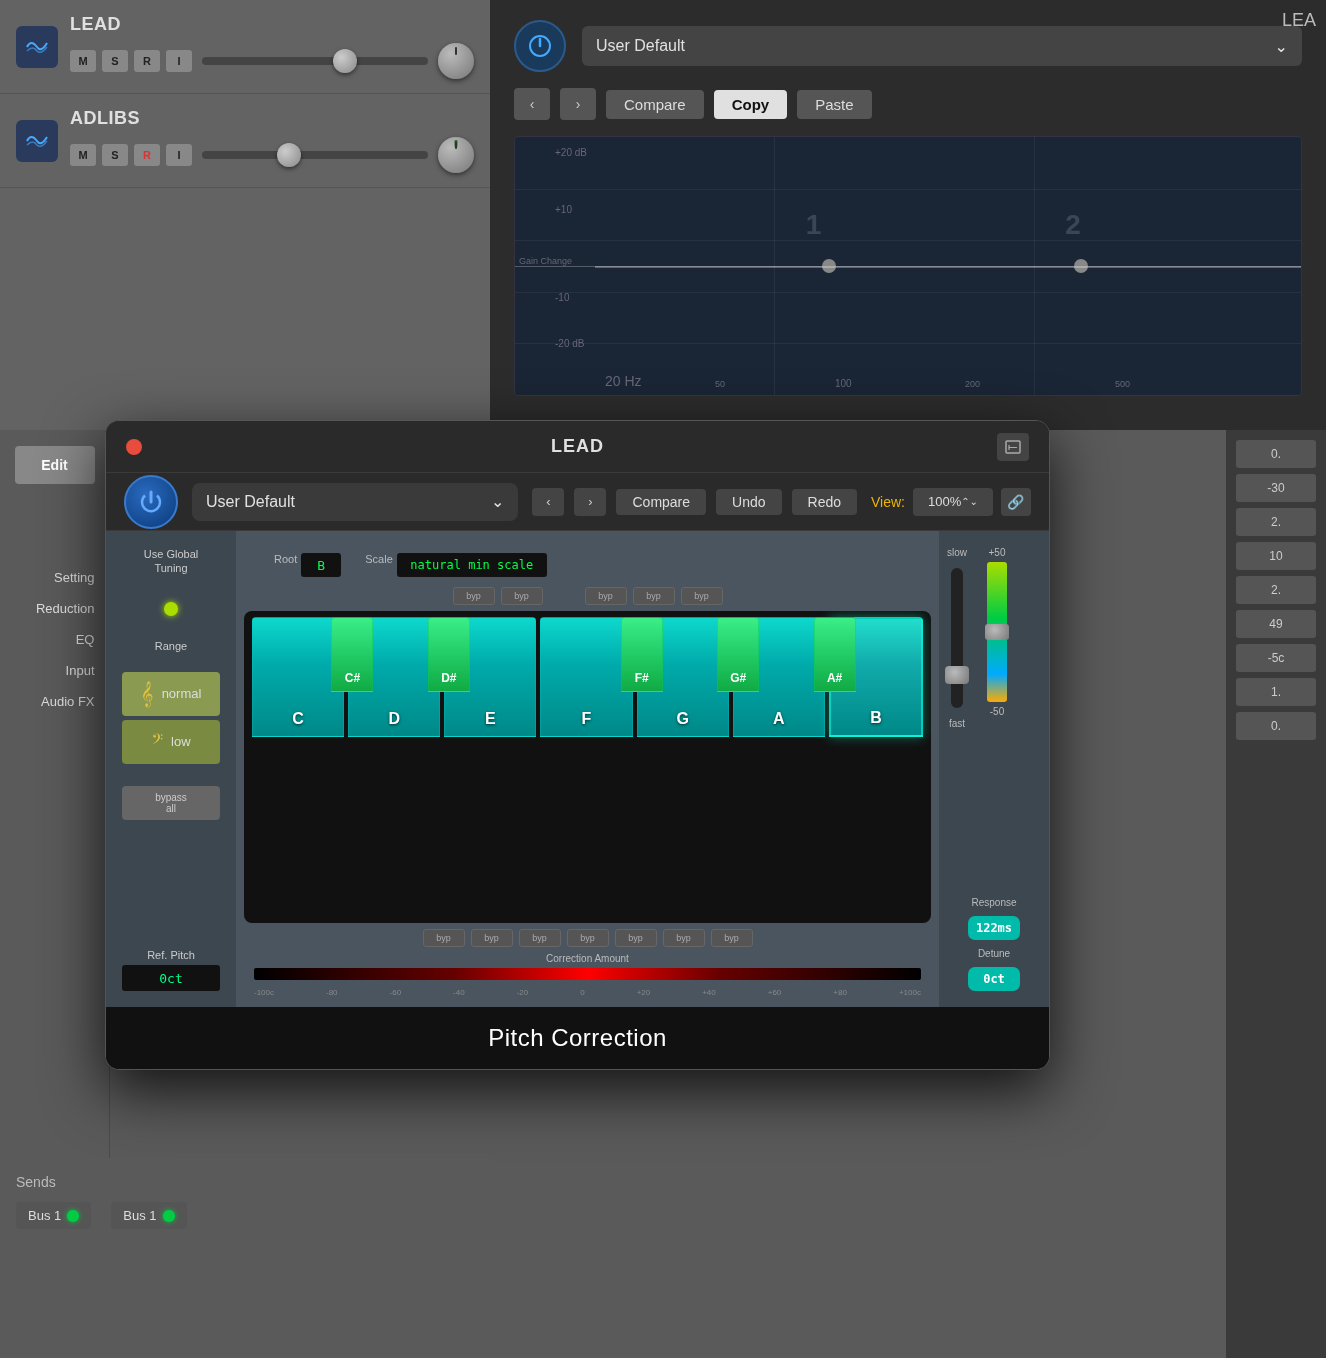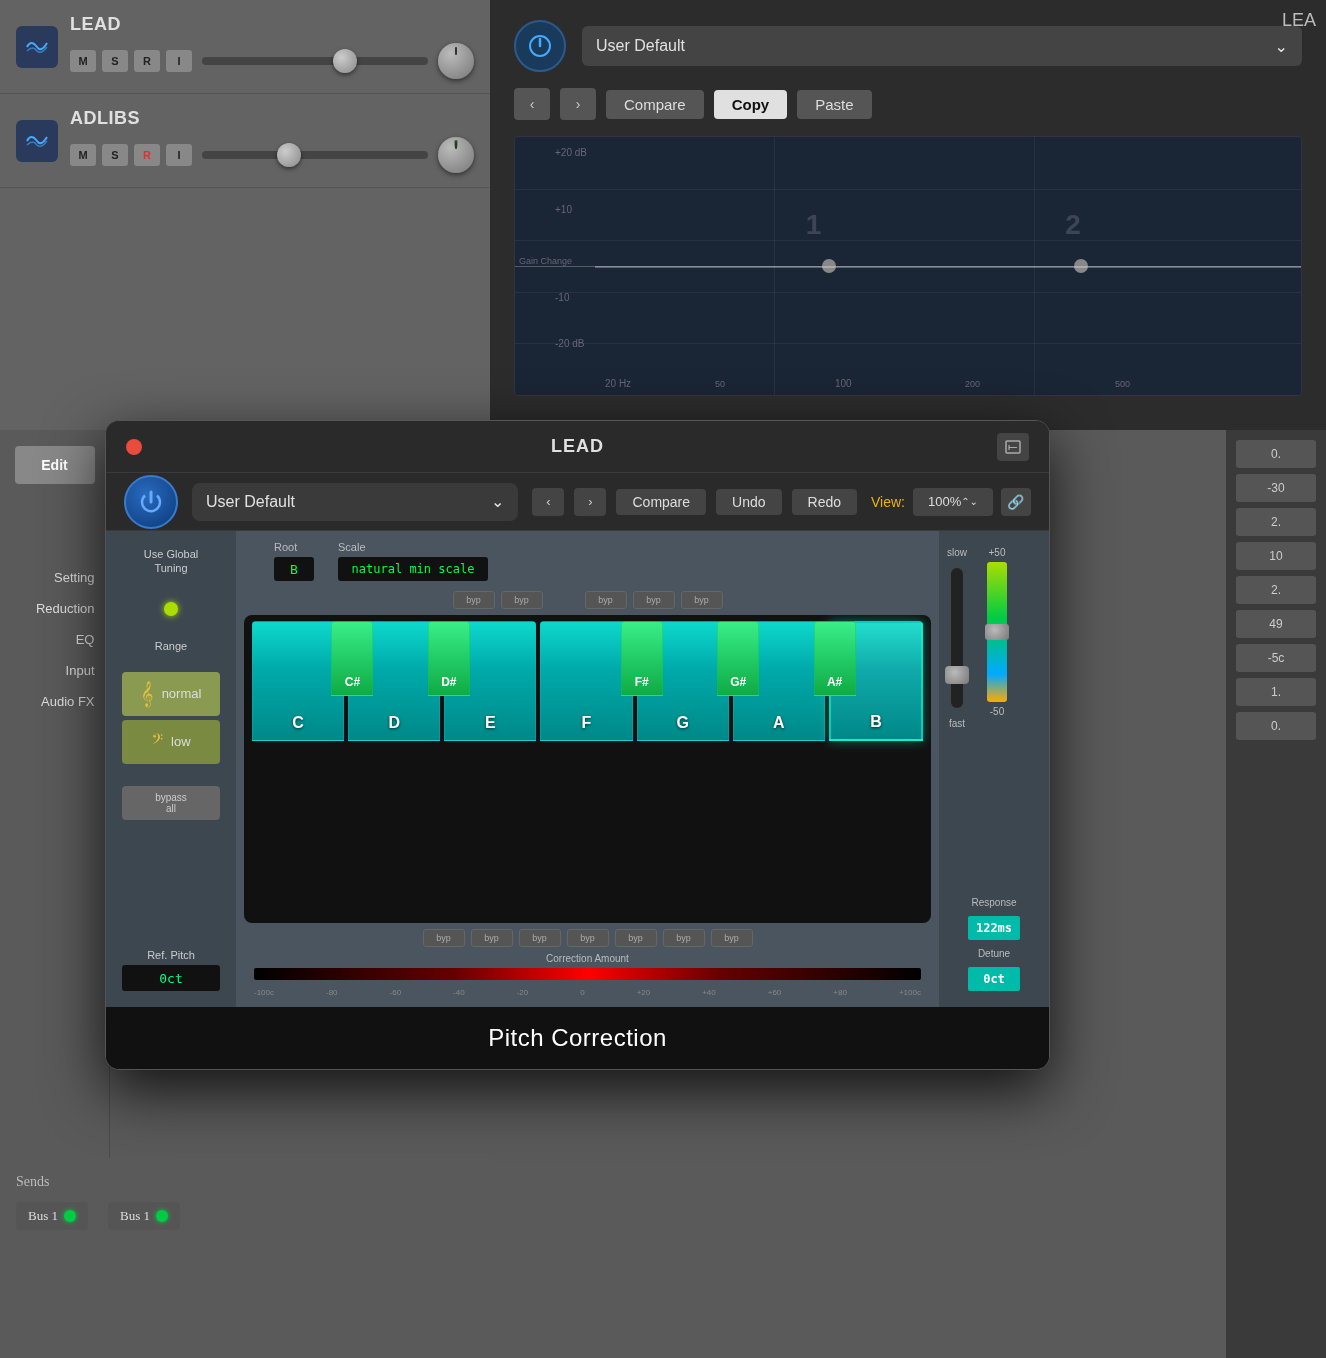--- a/index.html
+++ b/index.html
@@ -525,21 +525,21 @@
     }
 
     .root-scale-row {
       display: flex;
       align-items: flex-end;
       gap: 24px;
       margin-bottom: 4px;
       padding: 0 30px;
     }
 
-    .rs-group { display: flex; flex-direction: column; gap: 4px; }
+    .rs-group { display: flex; flex-direction: row; gap: 4px; margin-top: 12px; }
 
     .rs-label {
       color: #bbb;
       font-size: 11px;
     }
 
     .rs-value {
       height: 24px;
       background: #111;
       border-radius: 3px;
@@ -719,21 +719,21 @@
 
     .rd-label {
       color: #bbb;
       font-size: 10px;
     }
 
     .rd-value {
       height: 24px;
       min-width: 52px;
       background: #00bbaa;
-      border-radius: 2px;
+      border-radius: 7px;
       display: flex; align-items: center; justify-content: center;
       color: #fff;
       font-size: 12px;
       font-weight: 600;
       font-family: monospace;
     }
 
     .rd-value.green {
       background: #00bbaa;
     }
@@ -755,21 +755,20 @@
     }
 
     
     .bottom-area {
       position: absolute;
       bottom: 0; left: 0;
       width: 490px;
       height: 200px;
       background: #5a5a5a;
       padding: 16px;
-      font-family: Liberation Serif, serif;
     }
 
     .sends-label {
       color: #bbb;
       font-size: 14px;
       margin-bottom: 12px;
     }
 
     .sends-row {
       display: flex;
@@ -904,21 +903,21 @@
 
       <div class="eq-v-line" style="left:33%;"></div>
       <div class="eq-v-line" style="left:66%;"></div>
 
       <div style="position:absolute; top:10px; left:40px; color:#667; font-size:10px;">+20 dB</div>
       <div style="position:absolute; top:26%; left:40px; color:#667; font-size:10px;">+10</div>
       <div style="position:absolute; top:46%; left:4px; color:#667; font-size:9px;">Gain Change</div>
       <div style="position:absolute; top:60%; left:40px; color:#667; font-size:10px;">-10</div>
       <div style="position:absolute; top:78%; left:40px; color:#667; font-size:10px;">-20 dB</div>
 
-      <div style="position:absolute; bottom:6px; left:90px; color:#667; font-size:10px;">20 Hz</div>
+      <div style="position:absolute; bottom:6px; left:90px; color:#667; font-size:14px;">20 Hz</div>
       <div style="position:absolute; bottom:6px; left:200px; color:#667; font-size:9px;">50</div>
       <div style="position:absolute; bottom:6px; left:320px; color:#667; font-size:10px;">100</div>
       <div style="position:absolute; bottom:6px; left:450px; color:#667; font-size:9px;">200</div>
       <div style="position:absolute; bottom:6px; left:600px; color:#667; font-size:9px;">500</div>
 
       <div class="eq-node-label" style="top:28%; left:37%;">1</div>
       <div class="eq-node-label" style="top:28%; left:70%;">2</div>
       <div class="eq-node" style="top:50%; left:40%;"></div>
       <div class="eq-node" style="top:50%; left:72%;"></div>
 

